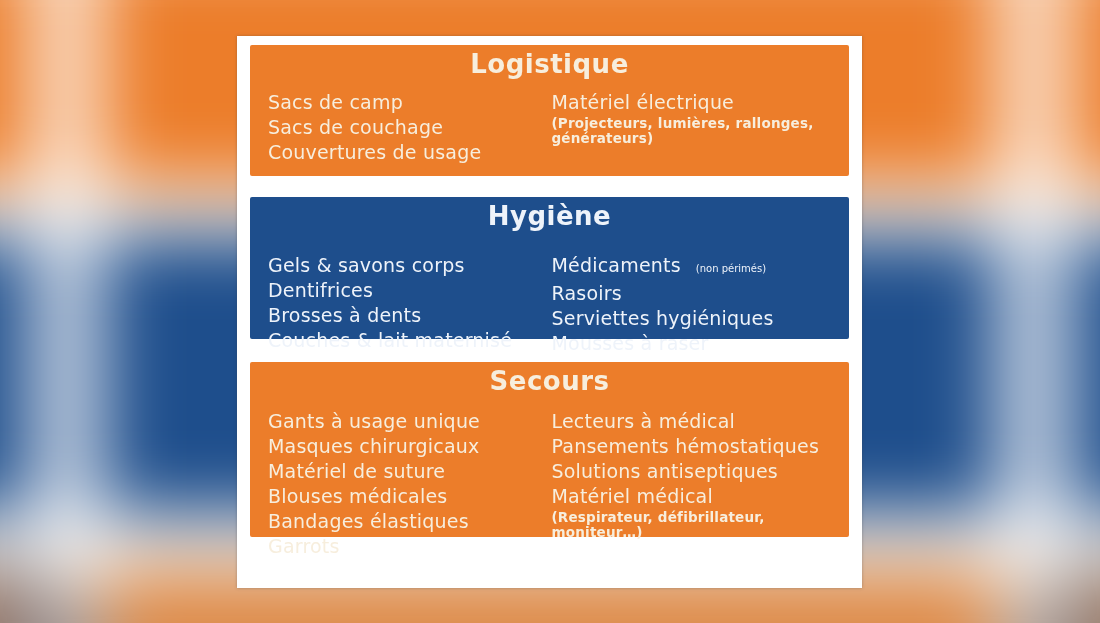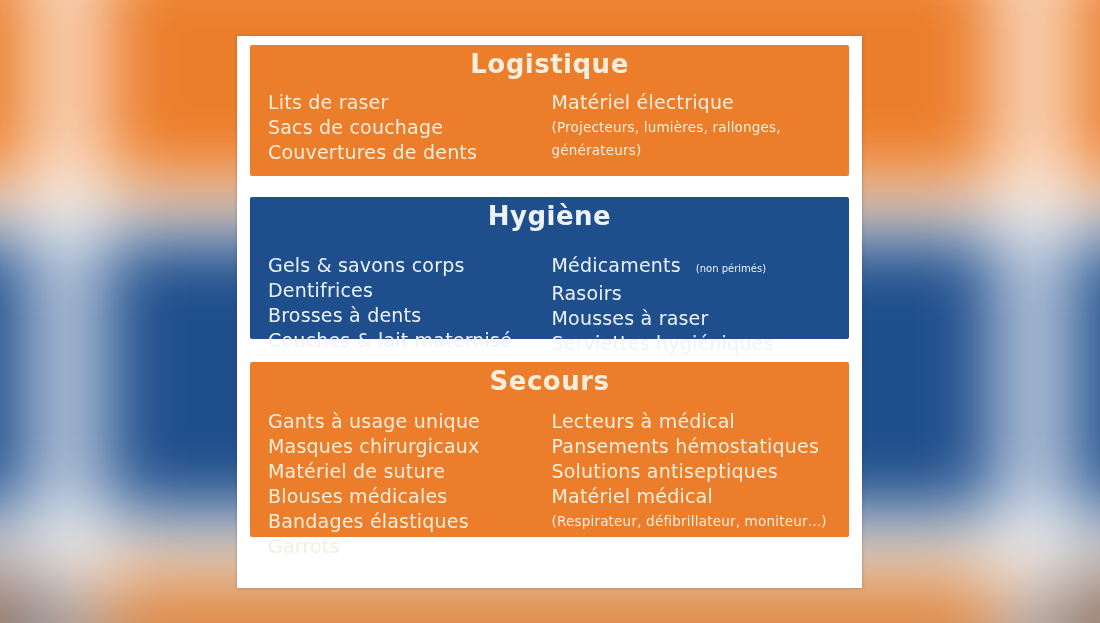--- a/index.html
+++ b/index.html
@@ -70,25 +70,26 @@
     padding: 0 14px 0 18px;
   }
   .item {
     font-size: 19px;
     line-height: 25px;
     letter-spacing: .2px;
     white-space: nowrap;
   }
   .note {
     font-size: 13.5px;
-    line-height: 23px;
+    line-height: 15px;
     letter-spacing: .2px;
     margin-top: 1px;
     white-space: normal;
     max-width: 280px;
+    font-weight: bold;
   }
   .inline-note {
     font-size: 10px;
     margin-left: 15px;
     letter-spacing: 0;
   }
 </style>
 </head>
 <body>
 
@@ -103,45 +104,45 @@
     <div class="bg-corner-dark-left"></div>
     <div class="bg-corner-dark-right"></div>
   </div>
 
   <div class="card">
 
     <section class="panel orange panel-logistique">
       <h2 class="panel-title">Logistique</h2>
       <div class="panel-columns">
         <div class="col">
-          <div class="item">Lits de raser</div>
+          <div class="item">Sacs de camp</div>
           <div class="item">Sacs de couchage</div>
-          <div class="item">Couvertures de dents</div>
+          <div class="item">Couvertures de usage</div>
         </div>
         <div class="col">
           <div class="item">Matériel électrique</div>
           <div class="note">(Projecteurs, lumières, rallonges, générateurs)</div>
         </div>
       </div>
     </section>
 
     <section class="panel blue panel-hygiene">
       <h2 class="panel-title">Hygiène</h2>
       <div class="panel-columns">
         <div class="col">
           <div class="item">Gels &amp; savons corps</div>
           <div class="item">Dentifrices</div>
           <div class="item">Brosses à dents</div>
           <div class="item">Couches &amp; lait maternisé</div>
         </div>
         <div class="col">
           <div class="item"><span>Médicaments</span><span class="inline-note">(non périmés)</span></div>
           <div class="item">Rasoirs</div>
+          <div class="item">Serviettes hygiéniques</div>
           <div class="item">Mousses à raser</div>
-          <div class="item">Serviettes hygiéniques</div>
         </div>
       </div>
     </section>
 
     <section class="panel orange panel-secours">
       <h2 class="panel-title">Secours</h2>
       <div class="panel-columns">
         <div class="col">
           <div class="item">Gants à usage unique</div>
           <div class="item">Masques chirurgicaux</div>

